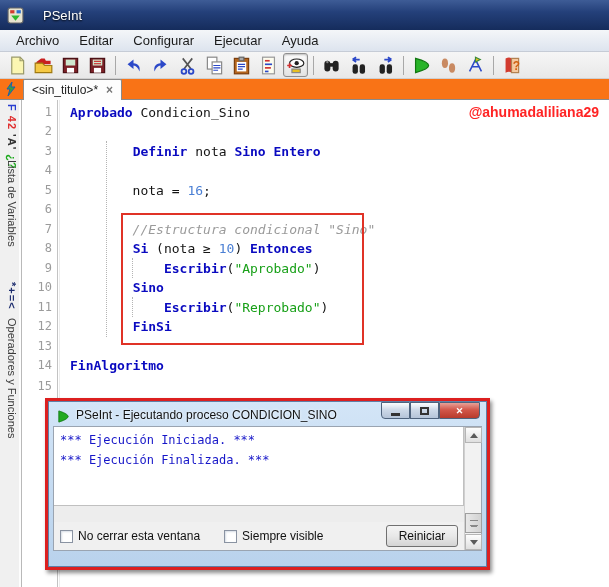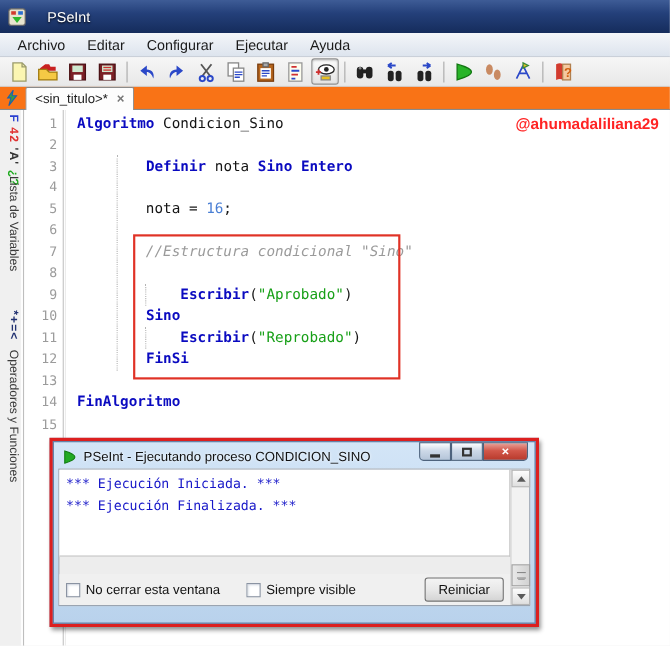--- a/index.html
+++ b/index.html
@@ -273,28 +273,28 @@
       <div class="vtext vicon" style="top: 4px;"><span style="color: rgb(42, 63, 208);">F </span><span style="color: rgb(224, 48, 48);">42 </span><span style="color: rgb(51, 51, 51);">'A' </span><span style="color: rgb(31, 170, 31);">¿? </span></div>
       <div class="vtext" style="top: 60px;">Lista de Variables</div>
       <div class="vtext vicon" style="top: 182px;"><span style="color: rgb(32, 48, 112);">*+=&lt; </span></div>
       <div class="vtext" style="top: 218px;">Operadores y Funciones</div>
     </div>
 
   <div class="editor">
     <div class="gutter-line"></div>
     <div class="gutter-line2"></div>
     <div class="code-area" id="codearea">
-        <div class="line" style="top: 2.5px; width: 100%;"><span class="ln">1</span><span class="code"><span class="seg-kw">Algoritmo</span><span class="seg-pl"> Condicion_Sino</span></span></div>
+        <div class="line" style="top: 2.5px; width: 100%;"><span class="ln">1</span><span class="code"><span class="seg-kw">Aprobado</span><span class="seg-pl"> Condicion_Sino</span></span></div>
         <div class="line" style="top: 22px; width: 100%;"><span class="ln">2</span><span class="code"></span></div>
         <div class="line" style="top: 41.5px; width: 100%;"><span class="ln">3</span><span class="code"><span class="seg-pl">        </span><span class="seg-kw">Definir</span><span class="seg-pl"> nota </span><span class="seg-kw">Sino</span><span class="seg-pl"> </span><span class="seg-kw">Entero</span></span></div>
         <div class="line" style="top: 61px; width: 100%;"><span class="ln">4</span><span class="code"></span></div>
         <div class="line" style="top: 80.5px; width: 100%;"><span class="ln">5</span><span class="code"><span class="seg-pl">        nota = </span><span class="seg-num">16</span><span class="seg-pl">;</span></span></div>
         <div class="line" style="top: 100px; width: 100%;"><span class="ln">6</span><span class="code"></span></div>
         <div class="line" style="top: 119.5px; width: 100%;"><span class="ln">7</span><span class="code"><span class="seg-cm">        //Estructura condicional "Sino"</span></span></div>
-        <div class="line" style="top: 139px; width: 100%;"><span class="ln">8</span></div>
+        <div class="line" style="top: 139px; width: 100%;"><span class="ln">8</span><span class="code"><span class="seg-pl">        </span><span class="seg-kw">Si</span><span class="seg-pl"> (nota ≥ </span><span class="seg-num">10</span><span class="seg-pl">) </span><span class="seg-kw">Entonces</span></span></div>
         <div class="line" style="top: 158.5px; width: 100%;"><span class="ln">9</span><span class="code"><span class="seg-pl">            </span><span class="seg-kw">Escribir</span><span class="seg-pl">(</span><span class="seg-str">"Aprobado"</span><span class="seg-pl">)</span></span></div>
         <div class="line" style="top: 178px; width: 100%;"><span class="ln">10</span><span class="code"><span class="seg-pl">        </span><span class="seg-kw">Sino</span></span></div>
         <div class="line" style="top: 197.5px; width: 100%;"><span class="ln">11</span><span class="code"><span class="seg-pl">            </span><span class="seg-kw">Escribir</span><span class="seg-pl">(</span><span class="seg-str">"Reprobado"</span><span class="seg-pl">)</span></span></div>
         <div class="line" style="top: 217px; width: 100%;"><span class="ln">12</span><span class="code"><span class="seg-pl">        </span><span class="seg-kw">FinSi</span></span></div>
         <div class="line" style="top: 236.5px; width: 100%;"><span class="ln">13</span><span class="code"></span></div>
         <div class="line" style="top: 256px; width: 100%;"><span class="ln">14</span><span class="code"><span class="seg-kw">FinAlgoritmo</span></span></div>
         <div class="line" style="top: 277px; width: 100%;"><span class="ln">15</span><span class="code"></span></div>
       </div>
     <div class="guide" style="left:84px; top:41px; height:196px;"></div>
     <div class="guide" style="left:110px; top:158px; height:20px;"></div>

